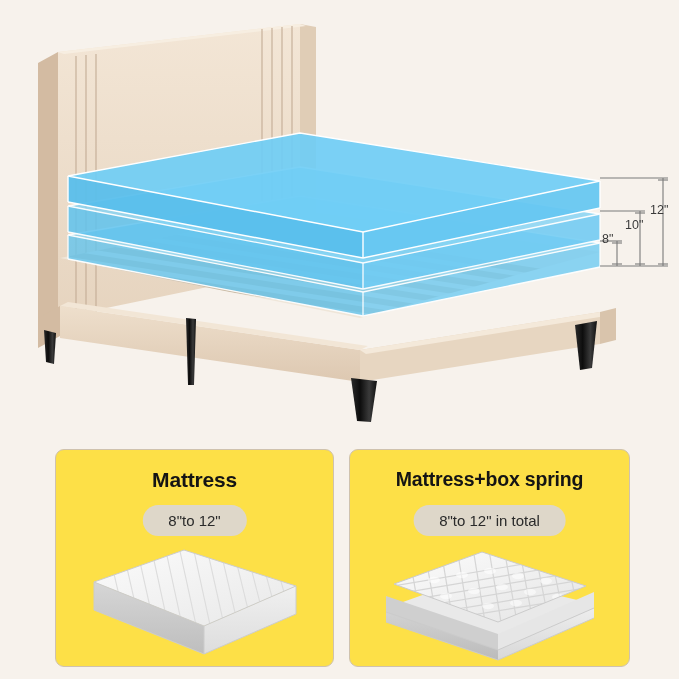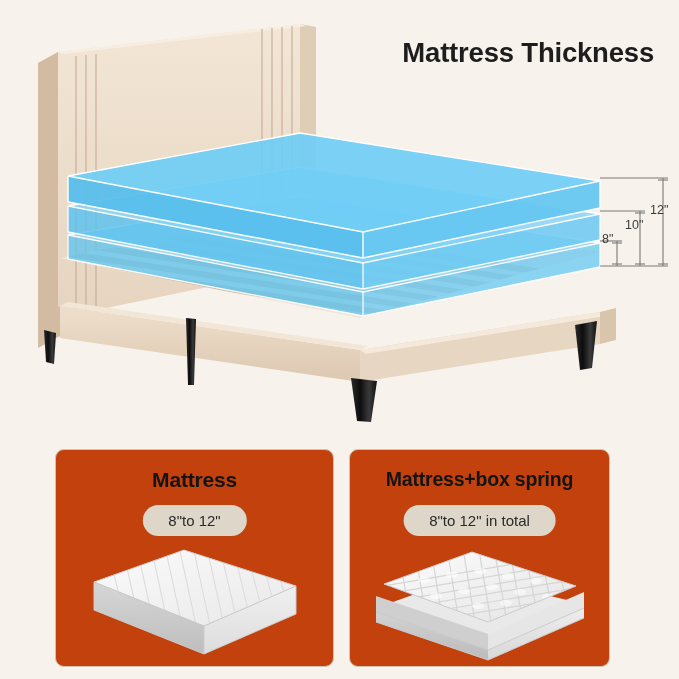--- a/index.html
+++ b/index.html
@@ -44,25 +44,25 @@
   
   .cards{
     position:absolute;left:0;top:449px;width:679px;height:230px;
   }
   .card{
     position:absolute;
     top:0;
     height:218px;
     border:1.3px solid #CFC2AE;
     border-radius:9px;
-    background:#c2410c;
+    background:#fde047;
     box-sizing:border-box;
   }
   #card-mattress{left:55px;width:279px;}
-  #card-combo{left:349px;width:261px;}
+  #card-combo{left:349px;width:281px;}
 
   .card-title{
     position:absolute;left:0;right:0;top:18px;
     text-align:center;
     font-size:21px;
     font-weight:700;
     color:#141414;
     letter-spacing:-0.2px;
   }
   #card-combo .card-title{font-size:19.5px;}
@@ -83,21 +83,20 @@
     position:absolute;left:0;right:0;top:92px;height:124px;
   }
   .card-art svg{display:block;margin:0 auto;}
 </style>
 </head>
 <body>
 
 <div class="stage">
 
   <div class="title">
-    <span>Mattress Thickness</span>
   </div>
 
   <div class="scene">
     <svg width="679" height="440" viewBox="0 0 679 440" xmlns="http://www.w3.org/2000/svg">
       <defs>
         <linearGradient id="hbFace" x1="0" y1="0" x2="0" y2="1">
           <stop offset="0%" stop-color="#F3E6D6"></stop>
           <stop offset="100%" stop-color="#E6D4BF"></stop>
         </linearGradient>
         <linearGradient id="railFace" x1="0" y1="0" x2="0" y2="1">

